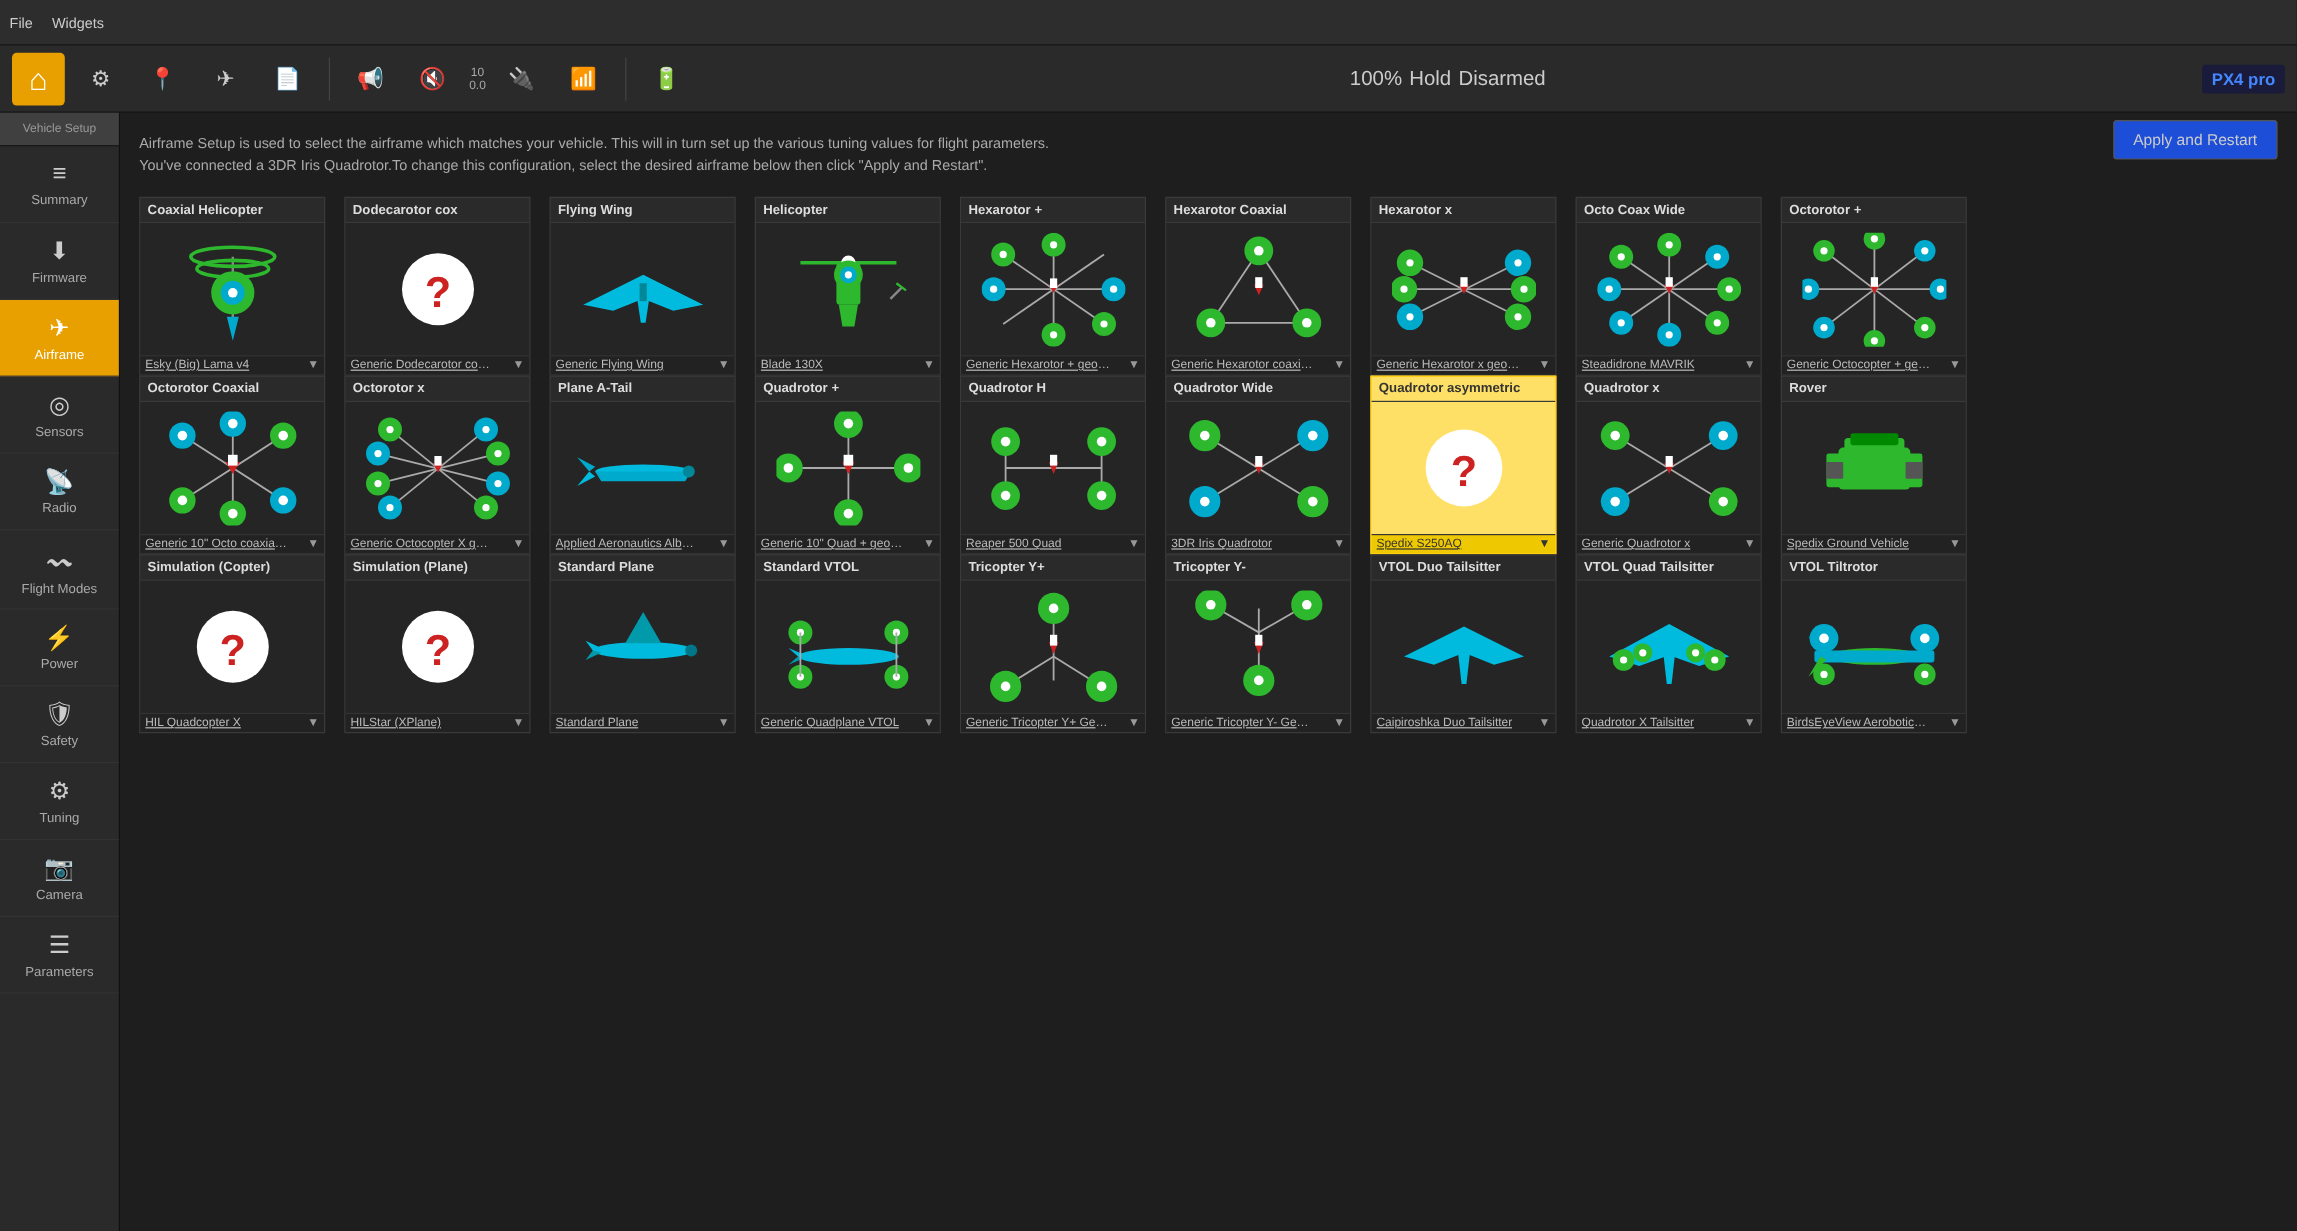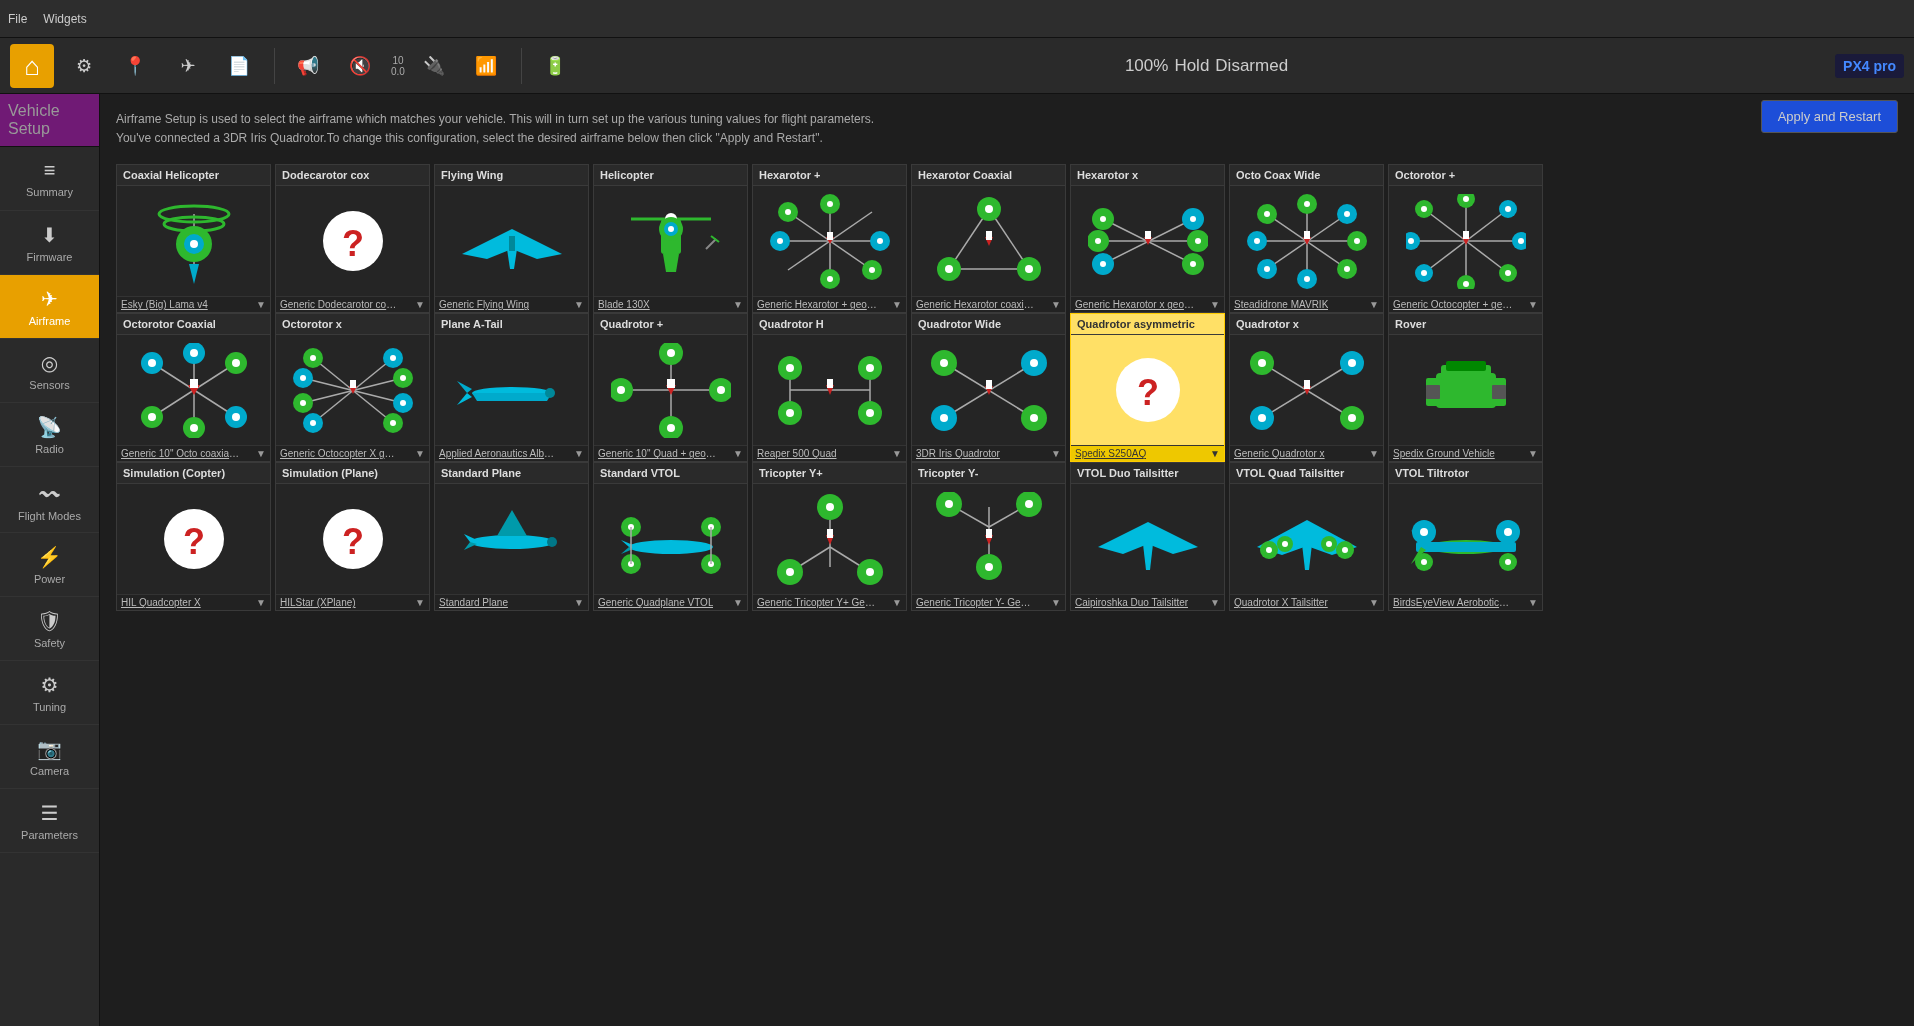--- a/index.html
+++ b/index.html
@@ -16,37 +16,37 @@
     .toolbar-sep { width: 1px; height: 36px; background: #444; margin: 0 4px; }
     .toolbar-status { display: flex; align-items: center; gap: 6px; color: #ccc; font-size: 17px; margin-left: auto; }
     .logo-area { margin-left: auto; }
     .px4-logo { background: #1a1a3a; color: #4488ff; font-weight: bold; font-size: 14px; padding: 4px 8px; border-radius: 3px; }
 
     
     #main { display: flex; height: calc(1026px - 78px); }
     
     
     #sidebar { width: 100px; background: #2a2a2a; border-right: 1px solid #111; display: flex; flex-direction: column; }
-    .sidebar-header { background: #701a75; padding: 8px; text-align: left; font-size: 16px; color: #999; border-bottom: 1px solid #111; }
+    .sidebar-header { background: #404040; padding: 8px; text-align: center; font-size: 10px; color: #999; border-bottom: 1px solid #111; }
     .sidebar-item { display: flex; flex-direction: column; align-items: center; justify-content: center; padding: 10px 4px; cursor: pointer; border-bottom: 1px solid #333; gap: 4px; min-height: 64px; }
     .sidebar-item.active { background: #e8a000; color: #fff; }
     .sidebar-item .si-icon { font-size: 20px; }
     .sidebar-item .si-label { font-size: 11px; color: inherit; text-align: center; }
     .sidebar-item.active .si-label { color: #fff; }
     .sidebar-item:not(.active) .si-label { color: #aaa; }
     
     
     #content { flex: 1; overflow-y: auto; padding: 16px; background: #1e1e1e; position: relative; }
     
     #page-title { font-size: 20px; color: #fff; margin-bottom: 8px; }
     #page-desc { color: #aaa; font-size: 12px; line-height: 1.6; margin-bottom: 16px; }
     
     
     #apply-btn { position: fixed; top: 100px; right: 16px; background: #1d4ed8; color: #ccc; border: 1px solid #555; padding: 8px 16px; cursor: pointer; font-size: 13px; border-radius: 3px; z-index: 100; }
-    .category-row { display: flex; flex-wrap: wrap; gap: 4px; }
+    .category-row { display: flex; flex-wrap: wrap; gap: 16px; }
     
     .airframe-card { width: 155px; background: #2a2a2a; border: 1px solid #3a3a3a; display: flex; flex-direction: column; cursor: pointer; }
     .airframe-card.selected { background: #ffe066; border-color: #ffcc00; }
     .airframe-card .card-header { padding: 4px 6px; font-size: 11px; color: #ddd; font-weight: 600; border-bottom: 1px solid #3a3a3a; }
     .airframe-card.selected .card-header { color: #333; }
     .airframe-card .card-img { height: 110px; display: flex; align-items: center; justify-content: center; background: #252525; overflow: hidden; }
     .airframe-card.selected .card-img { background: #ffe066; }
     .airframe-card .card-footer { padding: 2px 4px; background: #222; display: flex; align-items: center; justify-content: space-between; border-top: 1px solid #333; }
     .airframe-card.selected .card-footer { background: #eec800; }
     .card-label { font-size: 10px; color: #bbb; white-space: nowrap; overflow: hidden; text-overflow: ellipsis; max-width: 120px; text-decoration: underline; }

